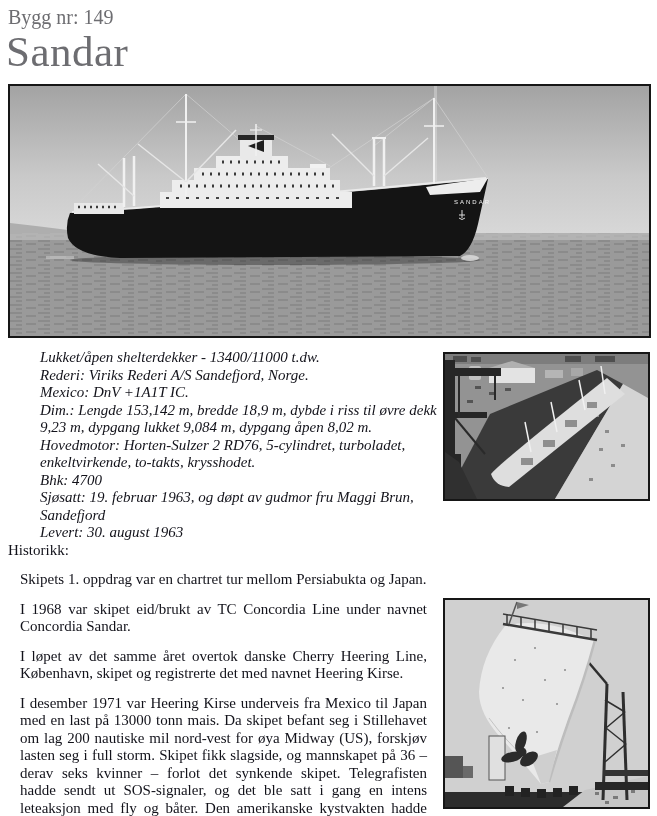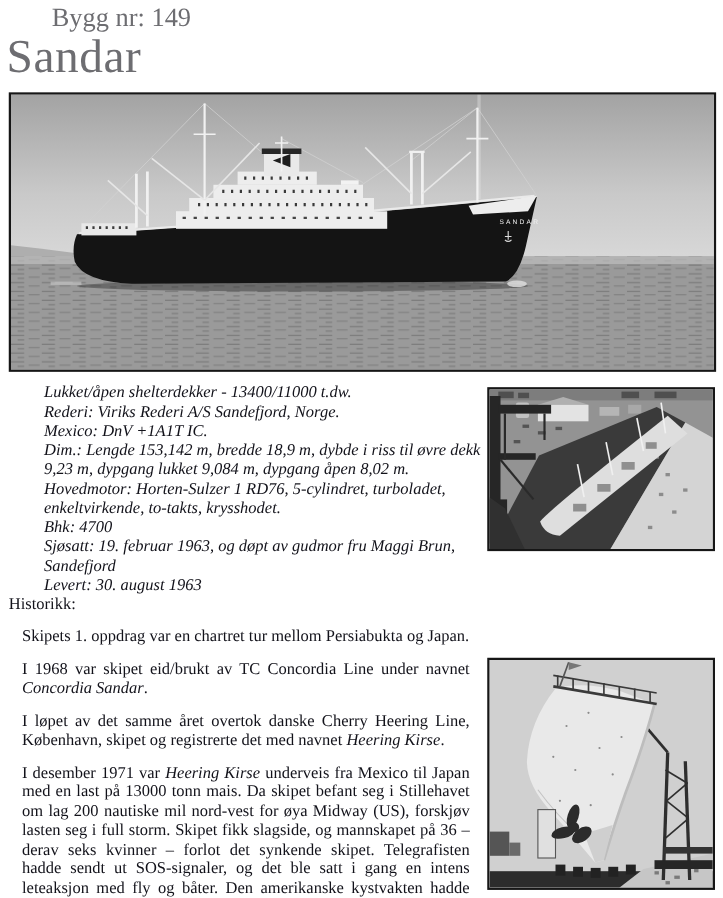--- a/index.html
+++ b/index.html
@@ -1,33 +1,33 @@
 <!DOCTYPE html>
 <html lang="no"><head>
 <meta charset="utf-8">
 <style>
   html,body{margin:0;padding:0;background:#fff;}
   .page{position:relative;width:657px;height:816px;background:#ffffff;
         font-family:"Liberation Serif","DejaVu Serif",serif;color:#12121a;overflow:hidden;}
 
-  .build-no{position:absolute;left:8px;top:5px;font-size:24px;line-height:24px;color:#6d6d71;margin-left:39px;}
+  .build-no{position:absolute;left:8px;top:5px;font-size:20px;line-height:24px;color:#6d6d71;}
   .page-title{position:absolute;left:6px;top:28px;margin:0;font-size:43px;line-height:48px;
               font-weight:400;color:#6d6d71;letter-spacing:.5px;}
 
   .photo{position:absolute;border:2px solid #161616;box-sizing:border-box;background:#c9c9c9;}
   .photo svg{display:block;width:100%;height:100%;}
   #main-photo{left:8px;top:84px;width:643px;height:254px;}
   #photo-drydock{left:443px;top:352px;width:207px;height:149px;}
   #photo-slipway{left:443px;top:598px;width:207px;height:211px;}
 
   .text-col{position:absolute;left:8px;top:349px;width:431px;font-size:15px;line-height:17.5px;}
   .spec-line{font-style:italic;margin-left:32px;}
   .hist-heading{font-style:normal;font-family:Liberation Serif, serif;}
   .hist-p{margin:12px;text-align:justify;}
-  .it{font-style:italic;}
+  .it{}
 </style>
 </head>
 <body>
 
 <div class="page">
 
   <div class="build-no">Bygg nr: 149</div>
   <h1 class="page-title">Sandar</h1>
 
   <figure class="photo" id="main-photo" style="margin:0">
@@ -118,21 +118,21 @@
       <rect x="36" y="170" width="28" height="3" fill="#c9c9c9" opacity="0.6"></rect>
     </svg>
   </figure>
 
   <div class="text-col">
     <div id="spec-lines">
         <div class="spec-line">Lukket/åpen shelterdekker - 13400/11000 t.dw.</div>
         <div class="spec-line">Rederi: Viriks Rederi A/S Sandefjord, Norge.</div>
         <div class="spec-line">Mexico: DnV +1A1T IC.</div>
         <div class="spec-line">Dim.: Lengde 153,142 m, bredde 18,9 m, dybde i riss til øvre dekk 9,23 m, dypgang lukket 9,084 m, dypgang åpen 8,02 m.</div>
-        <div class="spec-line">Hovedmotor: Horten-Sulzer 1 RD76, 5-cylindret, turboladet, enkeltvirkende, to-takts, krysshodet.</div>
+        <div class="spec-line">Hovedmotor: Horten-Sulzer 2 RD76, 5-cylindret, turboladet, enkeltvirkende, to-takts, krysshodet.</div>
         <div class="spec-line">Bhk: 4700</div>
         <div class="spec-line">Sjøsatt: 19. februar 1963, og døpt av gudmor fru Maggi Brun, Sandefjord</div>
         <div class="spec-line">Levert: 30. august 1963</div>
       </div>
     <div class="hist-heading">Historikk:</div>
     <div id="history-paragraphs">
         <p class="hist-p"><span>Skipets 1. oppdrag var en chartret tur mellom Persiabukta og Japan.</span></p>
         <p class="hist-p"><span>I 1968 var skipet eid/brukt av TC Concordia Line under navnet </span><span class="it">Concordia Sandar</span><span>.</span></p>
         <p class="hist-p"><span>I løpet av det samme året overtok danske Cherry Heering Line, København, skipet og registrerte det med navnet </span><span class="it">Heering Kirse</span><span>.</span></p>
         <p class="hist-p"><span>I desember 1971 var </span><span class="it">Heering Kirse</span><span> underveis fra Mexico til Japan med en last på 13000 tonn mais. Da skipet befant seg i Stillehavet om lag 200 nautiske mil nord-vest for øya Midway (US), forskjøv lasten seg i full storm. Skipet fikk slagside, og mannskapet på 36 – derav seks kvinner – forlot det synkende skipet. Telegrafisten hadde sendt ut SOS-signaler, og det ble satt i gang en intens leteaksjon med fly og båter. Den amerikanske kystvakten hadde siste kontakt med skipet, da det befant seg om lag 120 nautiske mil nord-vest av Midway. Skipets levetid ble bare 8 år.</span></p>

